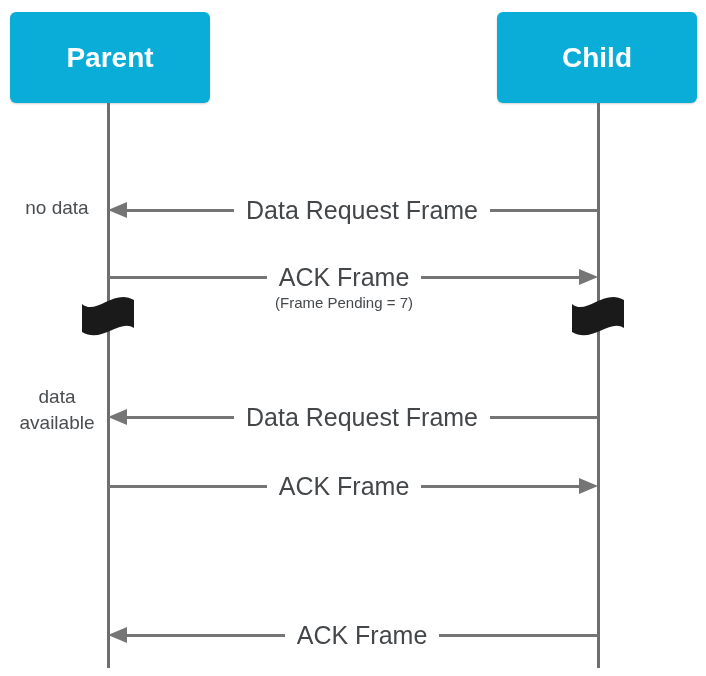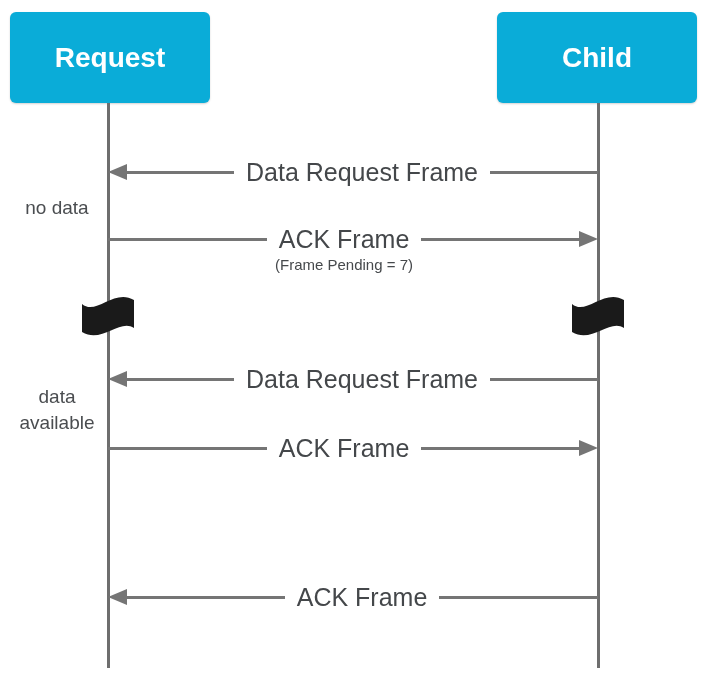--- a/index.html
+++ b/index.html
@@ -20,21 +20,21 @@
   .actor.parent{left:10px;}
   .actor.child{left:497px;}
   .lifeline{
     position:absolute;top:103px;height:565px;width:3px;
     background:#6e6e6e;
   }
   .lifeline.parent{left:106.5px;}
   .lifeline.child{left:596.5px;}
   .msg{
     position:absolute;left:108px;width:490px;height:34px;
-    display:flex;align-items:center;
+    display:flex;align-items:center;margin-top:38px;
   }
   .seg{flex:1;height:3px;background:#757575;}
   .ah{width:0;height:0;border-top:8px solid transparent;border-bottom:8px solid transparent;}
   .ah.left{border-right:19px solid #757575;margin-right:-1px;}
   .ah.right{border-left:19px solid #757575;margin-left:-1px;}
   .lbl-wrap{position:relative;display:inline-block;}
   .lbl{
     display:inline-block;padding:0 12px;white-space:nowrap;
     font-size:25px;color:#44474a;line-height:29px;
   }
@@ -51,21 +51,21 @@
   .flag{position:absolute;width:52px;height:44px;}
   .flag.parent{left:82px;top:294px;}
   .flag.child{left:572px;top:294px;}
 </style>
 </head>
 <body>
 
 <div class="stage">
 
   <div class="actor parent">
-    <span>Request</span>
+    <span>Parent</span>
   </div>
   <div class="actor child">
     <span>Child</span>
   </div>
 
   <div class="lifeline parent"></div>
   <div class="lifeline child"></div>
 
   <div class="side-note n1">no data</div>
   <div class="side-note n2">data available</div>

